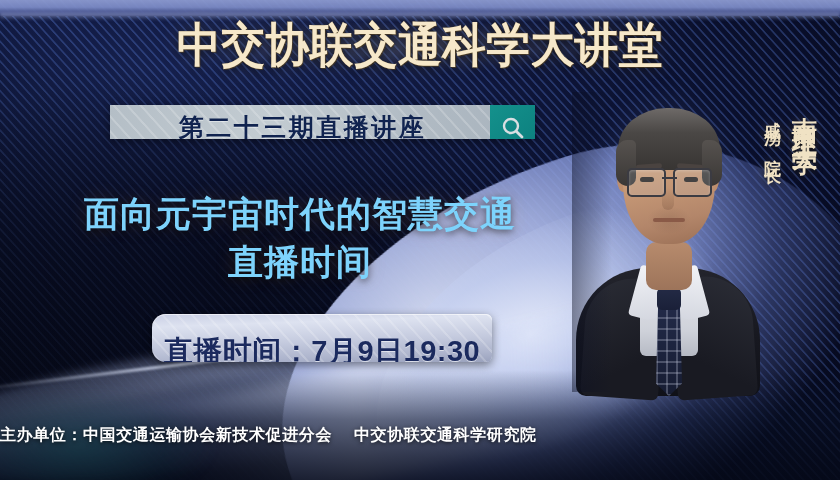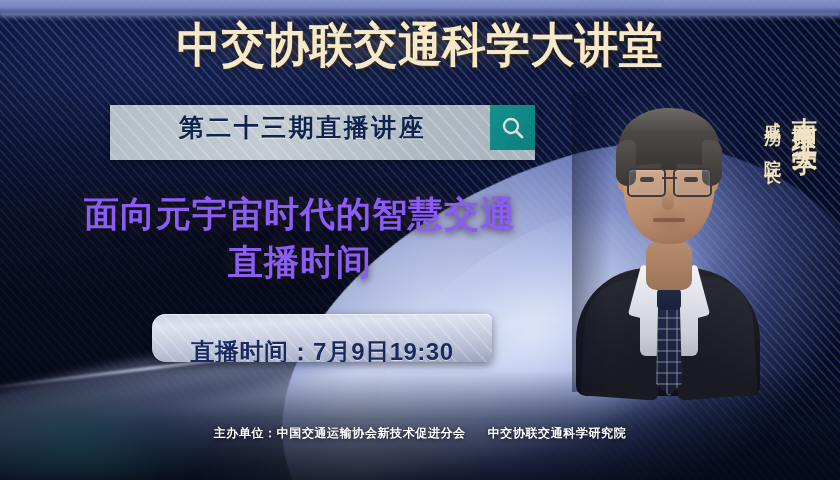--- a/index.html
+++ b/index.html
@@ -115,21 +115,21 @@
       0 0 24px rgba(255,232,180,.18);
   }
   .main-title-glow{
     position:absolute;left:120px;top:22px;width:580px;height:50px;
     background:radial-gradient(55% 60% at 50% 50%, rgba(255,238,196,.13), rgba(255,238,196,0) 72%);
     filter:blur(6px);
   }
 
   
   .sub-banner{
-    position:absolute;left:110px;top:105px;width:425px;height:55px;
+    position:absolute;left:110px;top:105px;width:425px;height:34px;
     background:linear-gradient(100deg,#b4bec6 0%,#c3ccd2 38%,#b0bac3 72%,#a8b3bd 100%);
     box-shadow:0 2px 8px rgba(0,0,0,.42);
     overflow:hidden;
   }
   .sub-banner-stripes{
     position:absolute;inset:0;
     background-image:repeating-linear-gradient(
       48deg,
       rgba(255,255,255,0) 0px, rgba(255,255,255,0) 4px,
       rgba(255,255,255,.36) 4.5px, rgba(255,255,255,.36) 6px,
@@ -149,21 +149,21 @@
     display:flex;align-items:center;justify-content:center;
   }
   .search-box svg{display:block;}
 
   
   .headline{
     position:absolute;left:40px;top:190px;width:520px;
     text-align:center;
     font-size:35px;line-height:48px;font-weight:700;
     letter-spacing:1px;
-    color:#8b5cf6;
+    color:#7dd3fc;
     text-shadow:0 2px 7px rgba(0,0,0,.6), 0 0 18px rgba(200,134,58,.22);
   }
   .headline .l2{display:block;}
 
   
   .time-plate{
     position:absolute;left:152px;top:314px;width:340px;height:48px;
     background:linear-gradient(178deg,#c9cfe4 0%,#dde2f0 22%,#c4cade 56%,#aeb5cd 82%,#9aa2bd 100%);
     border-radius:14px 6px 6px 14px;
     box-shadow:0 3px 10px rgba(0,0,0,.45), inset 0 1px 0 rgba(255,255,255,.6);
@@ -174,21 +174,21 @@
     background-image:repeating-linear-gradient(
       48deg,
       rgba(255,255,255,0) 0px, rgba(255,255,255,0) 5px,
       rgba(255,255,255,.40) 5.5px, rgba(255,255,255,.40) 7px,
       rgba(255,255,255,0) 7.6px, rgba(255,255,255,0) 11px);
     opacity:.5;
   }
   .time-plate-text{
     position:absolute;inset:0;
     display:flex;align-items:center;justify-content:center;
-    font-size:24px;font-weight:700;letter-spacing:.5px;
+    font-size:29px;font-weight:700;letter-spacing:.5px;
     color:#1b2a5e;
     text-shadow:0 1px 0 rgba(255,255,255,.55);
     margin-top:28px;
   }
 
   
   .v-col{
     position:absolute;
     writing-mode:vertical-rl;
     color:#f0e2c4;
@@ -310,22 +310,21 @@
   .p-mouth{position:absolute;left:75px;top:126px;width:32px;height:4px;background:#8a5a47;border-radius:3px;}
   .p-chin{position:absolute;left:60px;top:112px;width:62px;height:40px;background:radial-gradient(50% 50% at 50% 40%, rgba(90,66,52,.16), rgba(90,66,52,0) 70%);}
   .p-shadow{
     position:absolute;left:-6px;top:0;width:40px;height:300px;
     background:linear-gradient(90deg, rgba(10,14,34,.45), rgba(10,14,34,0));
   }
 
   
   .footer{
     position:absolute;left:0;top:425px;width:840px;
-    text-align:center;
-    font-size:12px;font-weight:700;letter-spacing:.6px;
+    font-size:16px;font-weight:700;letter-spacing:.6px;
     color:#ffffff;
     text-shadow:0 1px 4px rgba(0,0,0,.75);
   }
   .footer .gap{display:inline-block;width:22px;}
 </style>
 </head>
 <body>
 
 <div id="poster">
 

